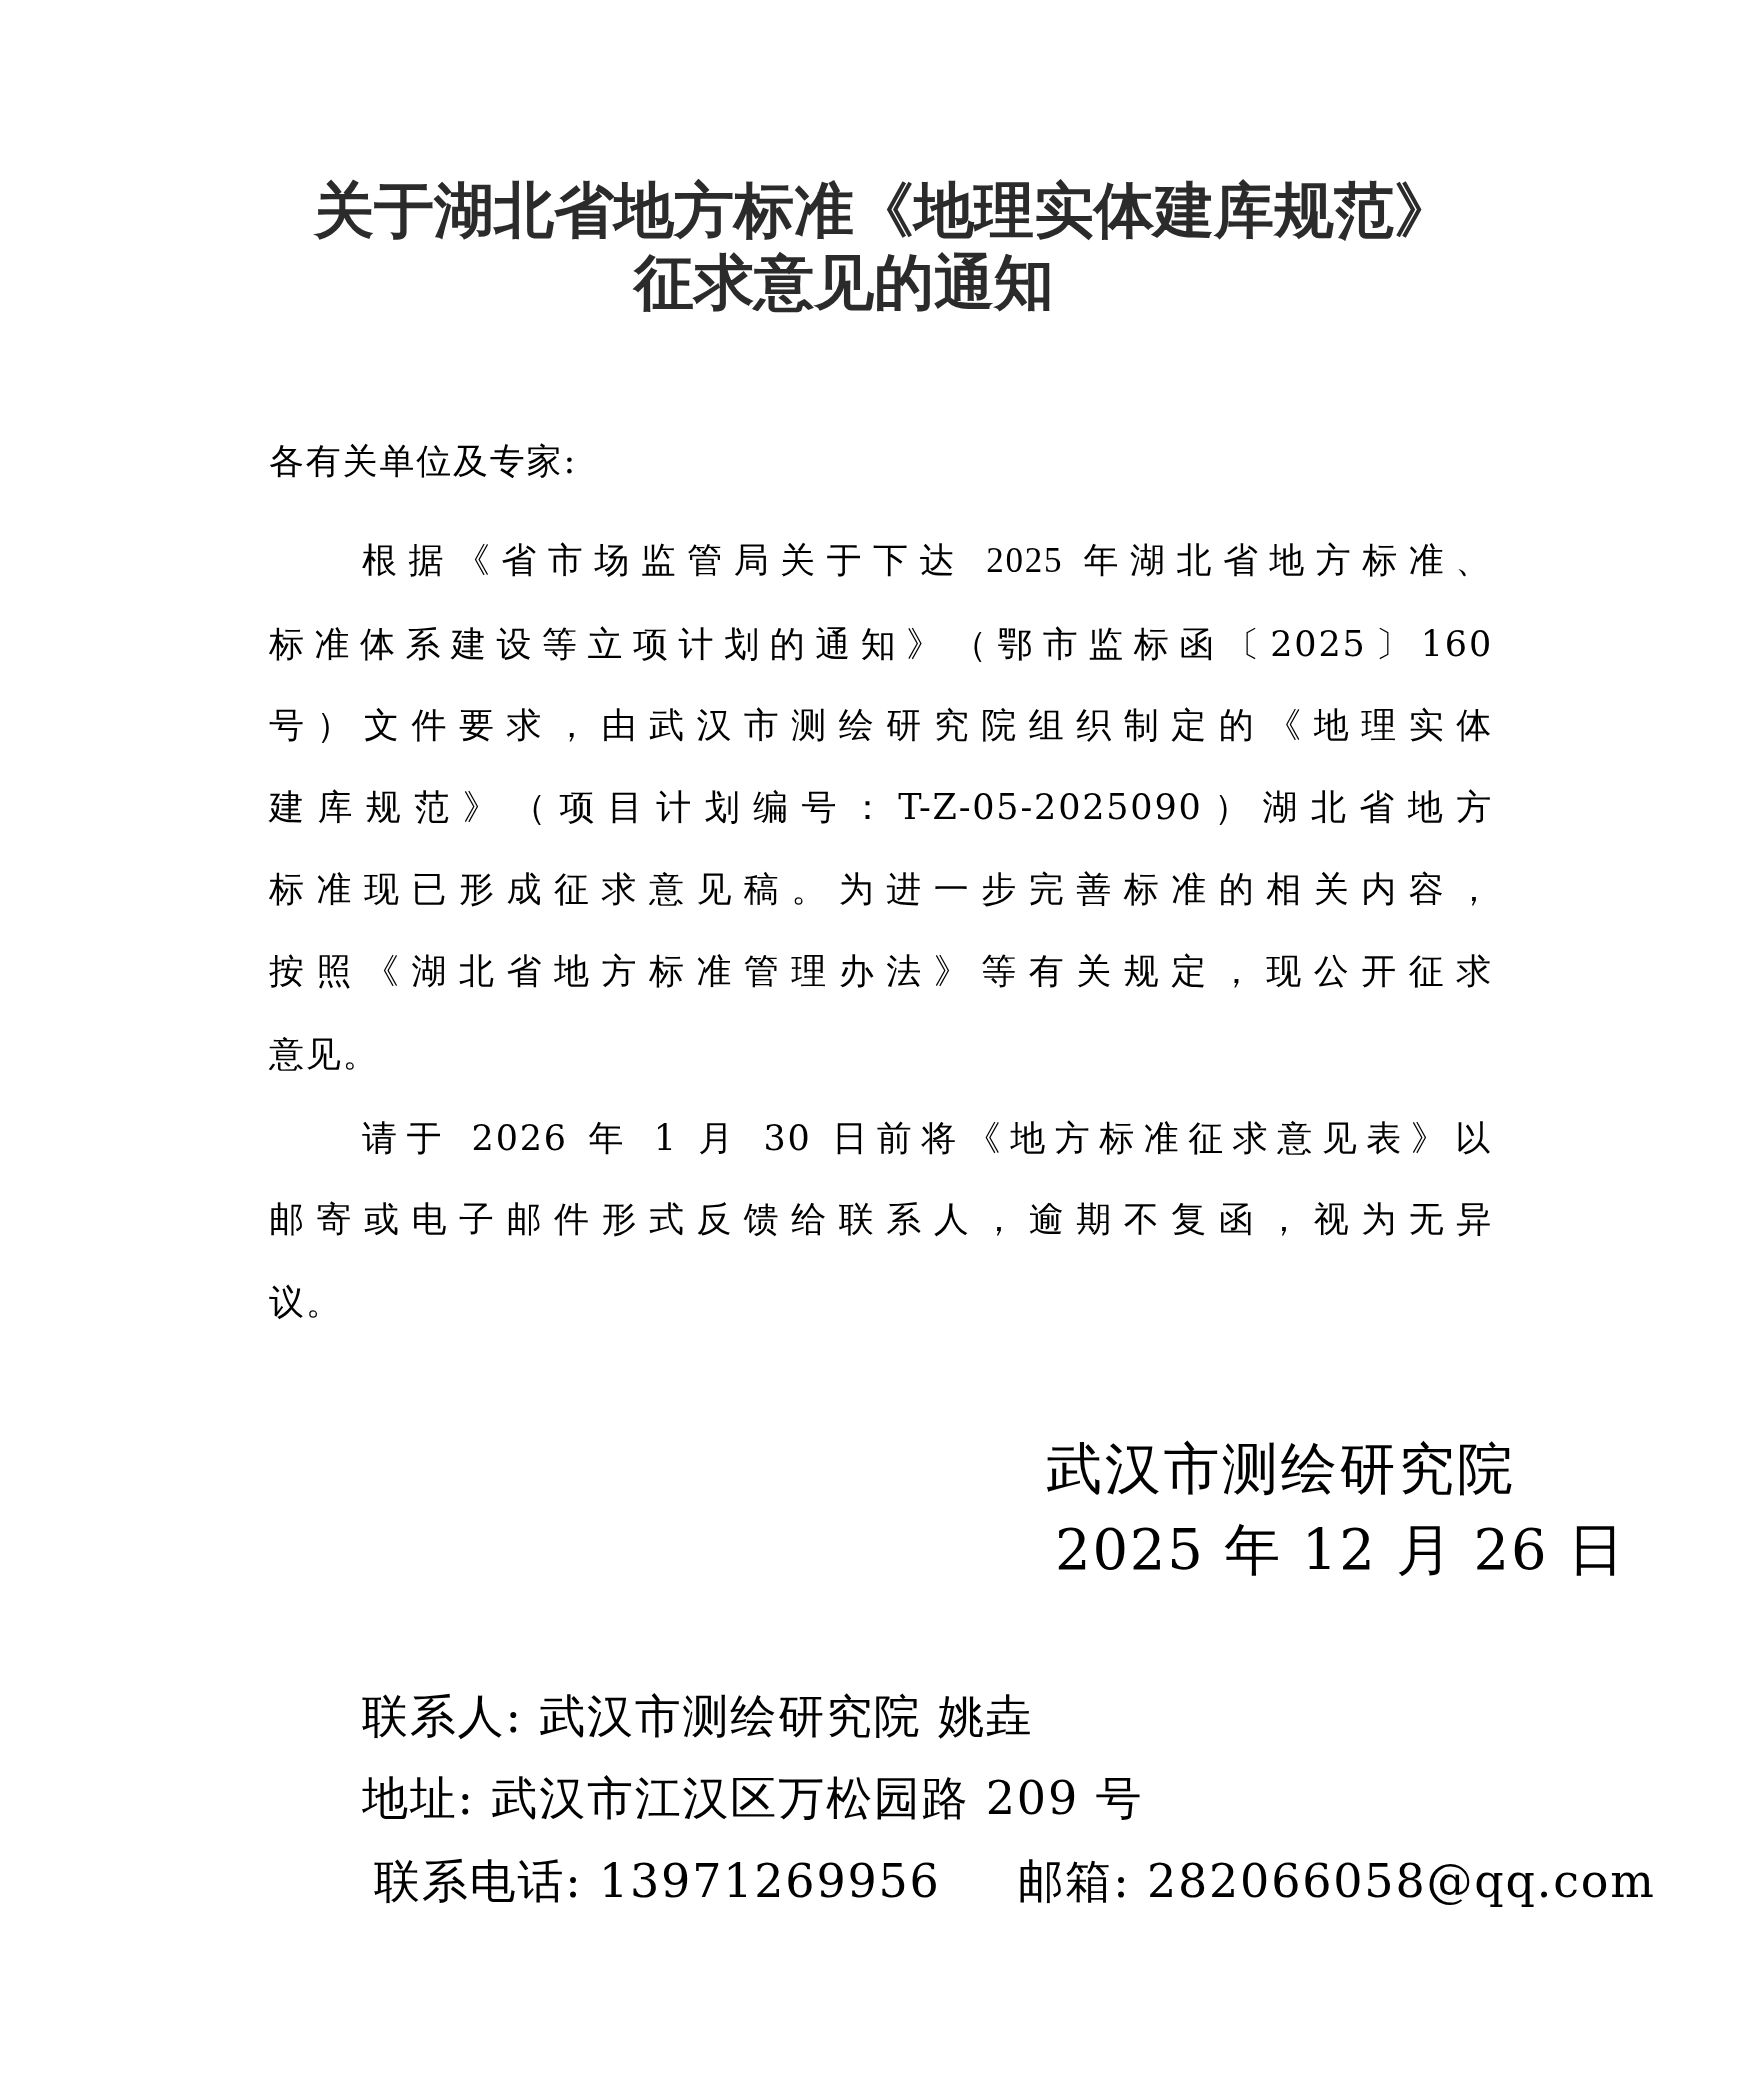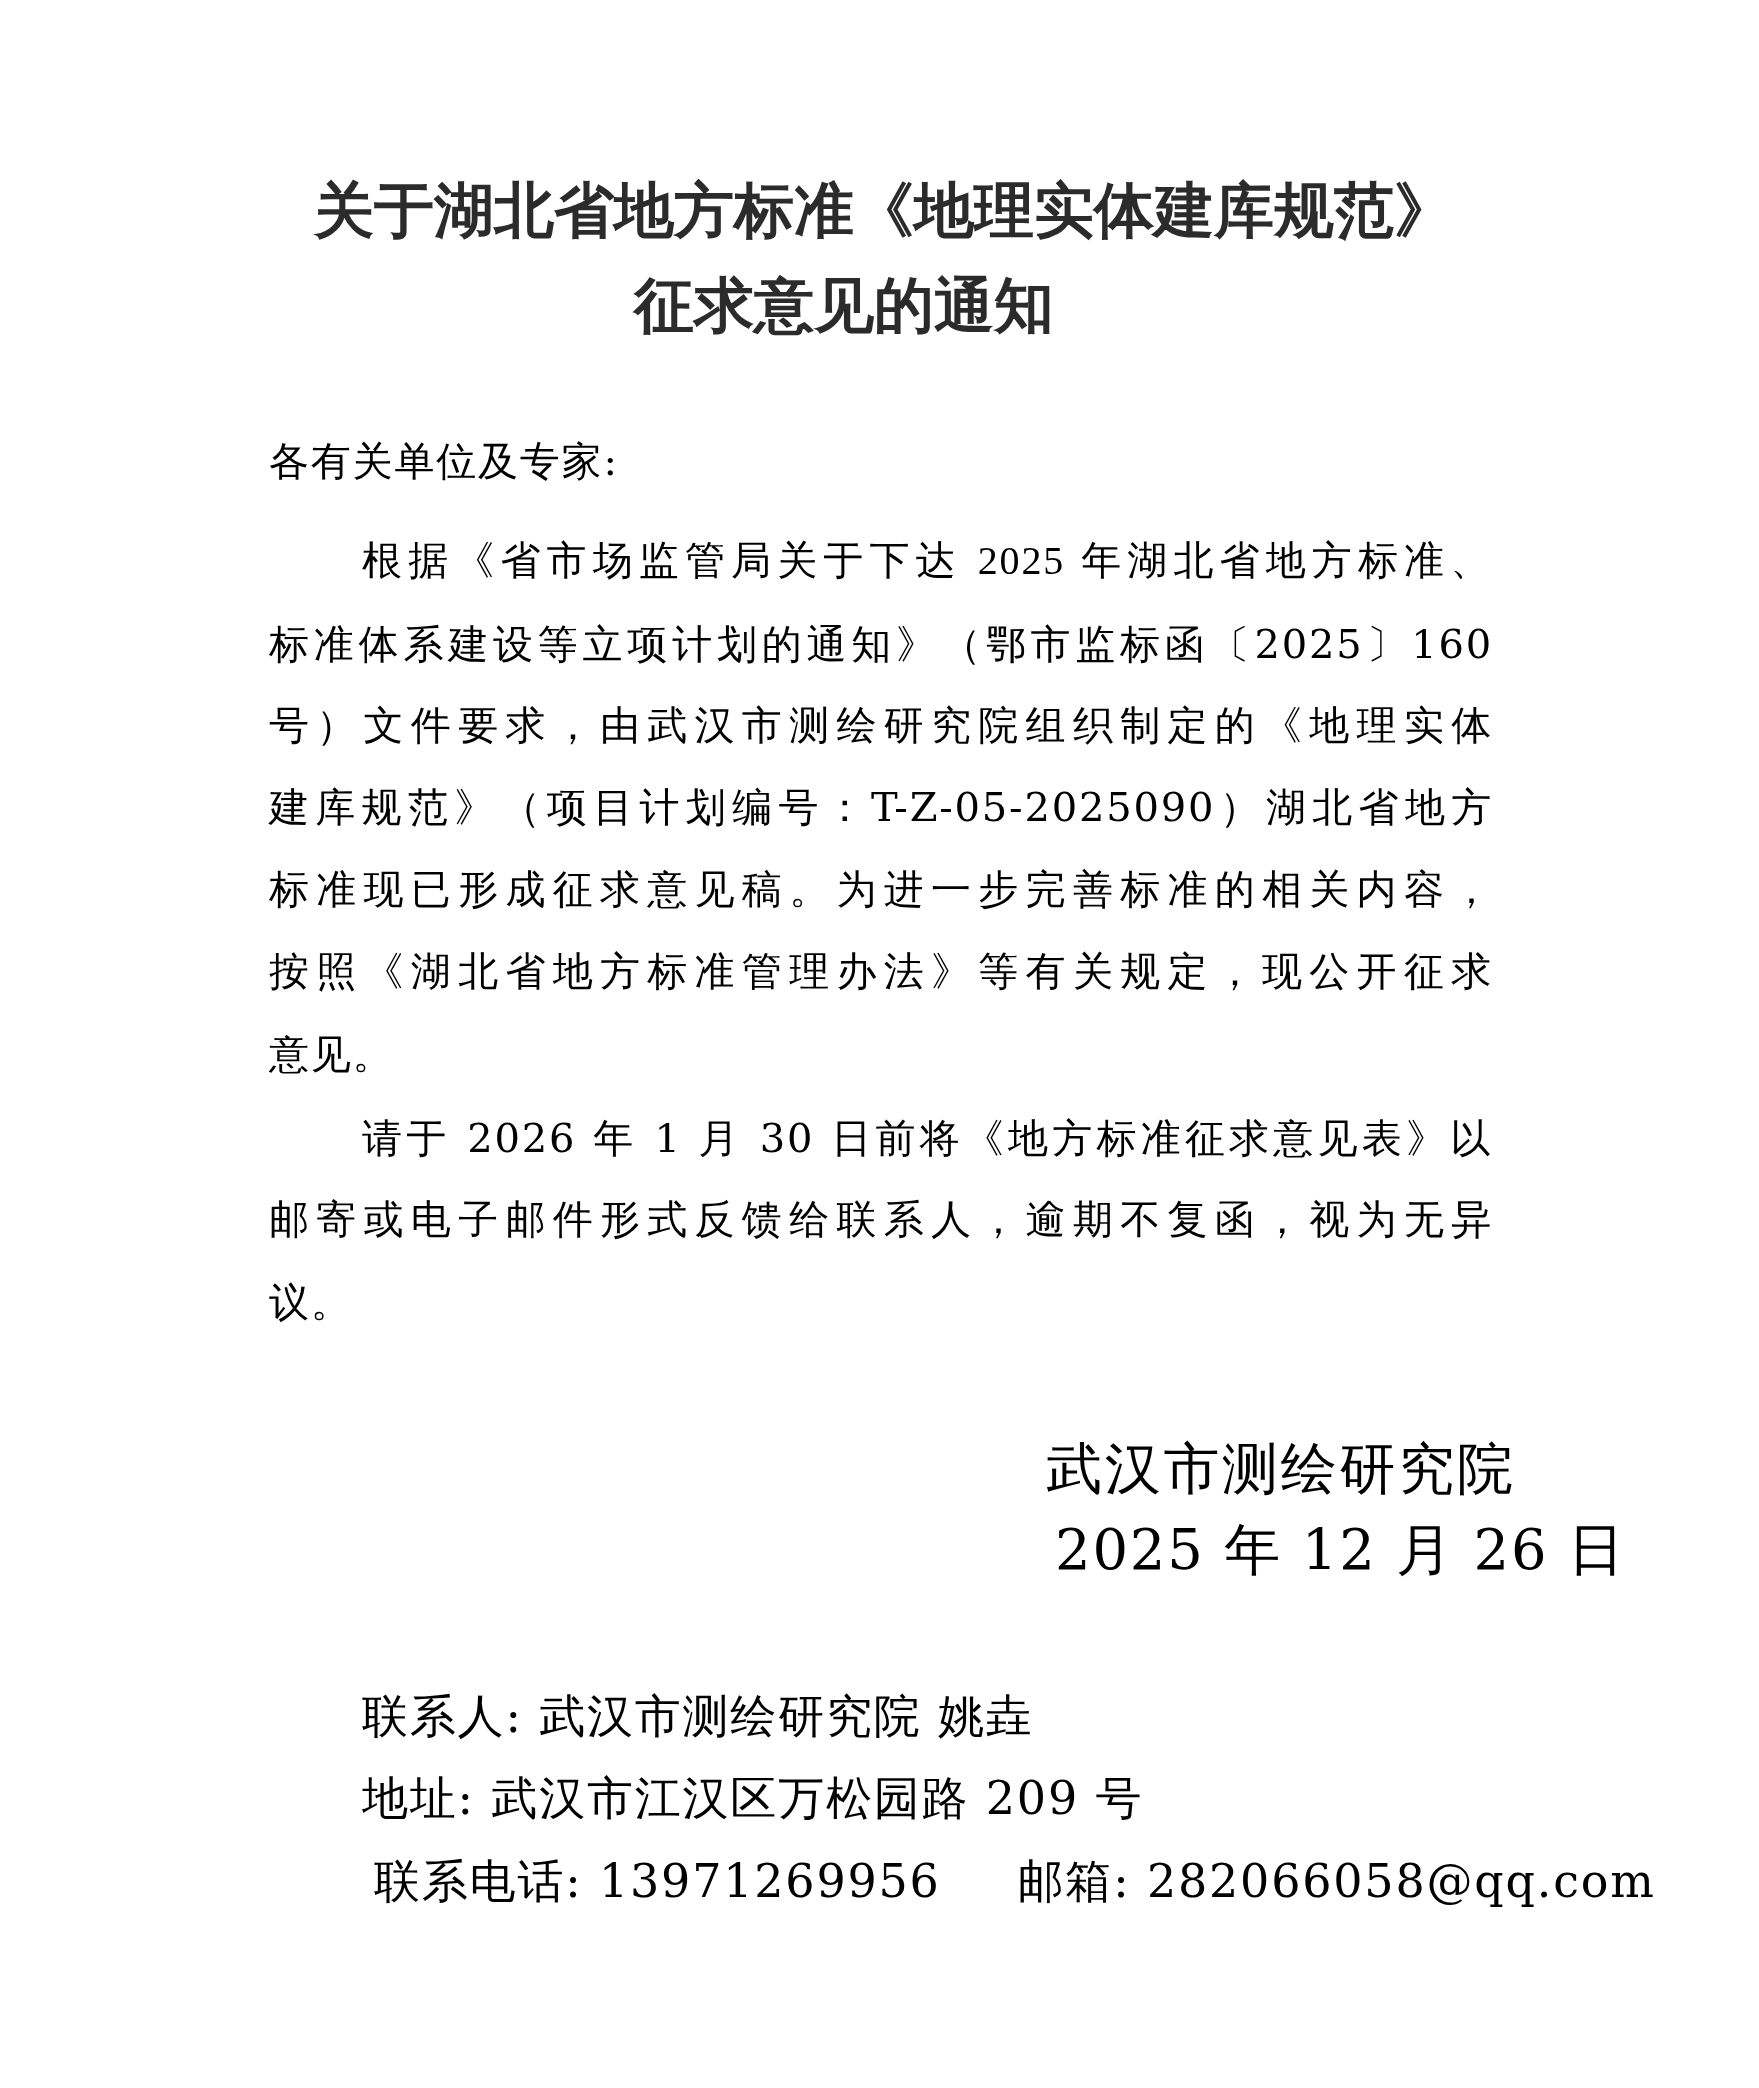--- a/index.html
+++ b/index.html
@@ -28,27 +28,27 @@
       width: 1759px;
       text-align: center;
       font-family: "DejaVu Serif", "Liberation Serif", serif;
       font-weight: bold;
       font-size: 60px;
       line-height: 80px;
       color: #2b2b2b;
       white-space: nowrap;
     }
     .title-line.l1 { top: 170px; padding-left: 8.9px; box-sizing: border-box; }
-    .title-line.l2 { top: 266px; padding-right: 71px; box-sizing: border-box; font-family: Liberation Serif, serif; }
+    .title-line.l2 { top: 242px; padding-right: 71px; box-sizing: border-box; }
 
     .line {
       position: absolute;
       left: 269px;
       width: 1224px;
-      font-size: 40px;
+      font-size: 35px;
       line-height: 82px;
       height: 82px;
       white-space: nowrap;
       overflow: visible;
       letter-spacing: 1.8px;
       text-align: justify;
       text-align-last: justify;
     }
     .line.indent { left: 362px; width: 1130px; }
     .line.plain { text-align: left; text-align-last: left; }

